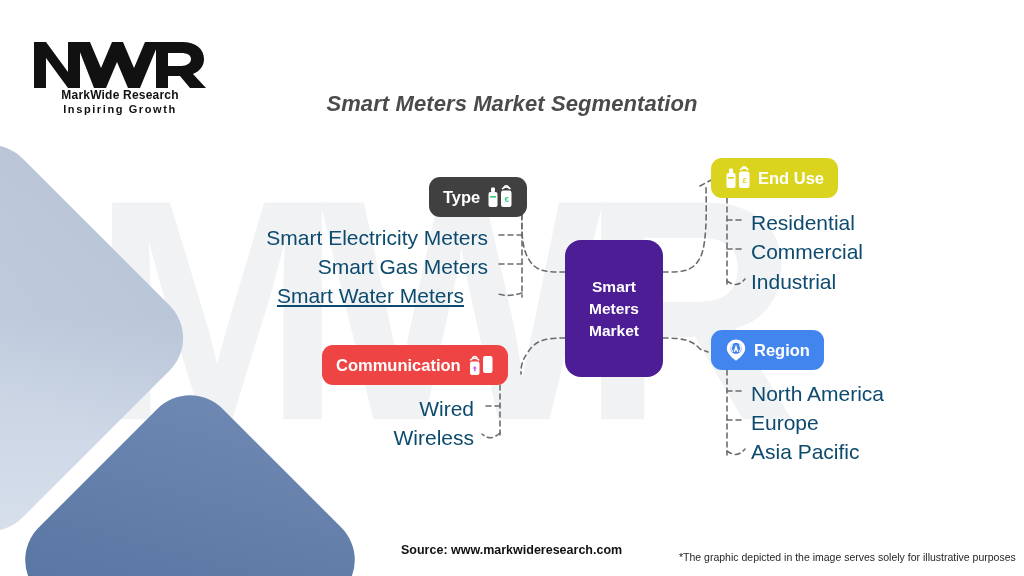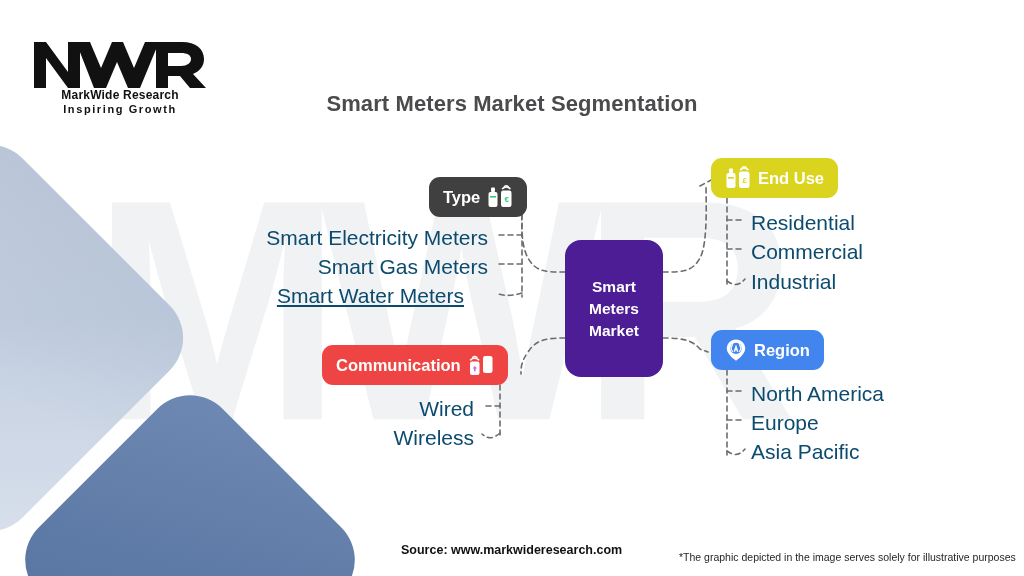--- a/index.html
+++ b/index.html
@@ -55,20 +55,21 @@
     font-size:11px;font-weight:600;color:#111;
     letter-spacing:1.6px;text-align:center;margin-top:1px;
   }
 
   
   .title{
     position:absolute;left:0;right:0;top:91px;
     text-align:center;
     font-size:22px;font-weight:700;color:#4b4b4d;
     letter-spacing:.1px;
+    font-style:italic;
   }
 
   
   .diagram{position:absolute;inset:0;}
   .connectors{position:absolute;left:0;top:0;}
 
   .node{
     position:absolute;
     display:flex;align-items:center;gap:7px;
     border-radius:11px;

